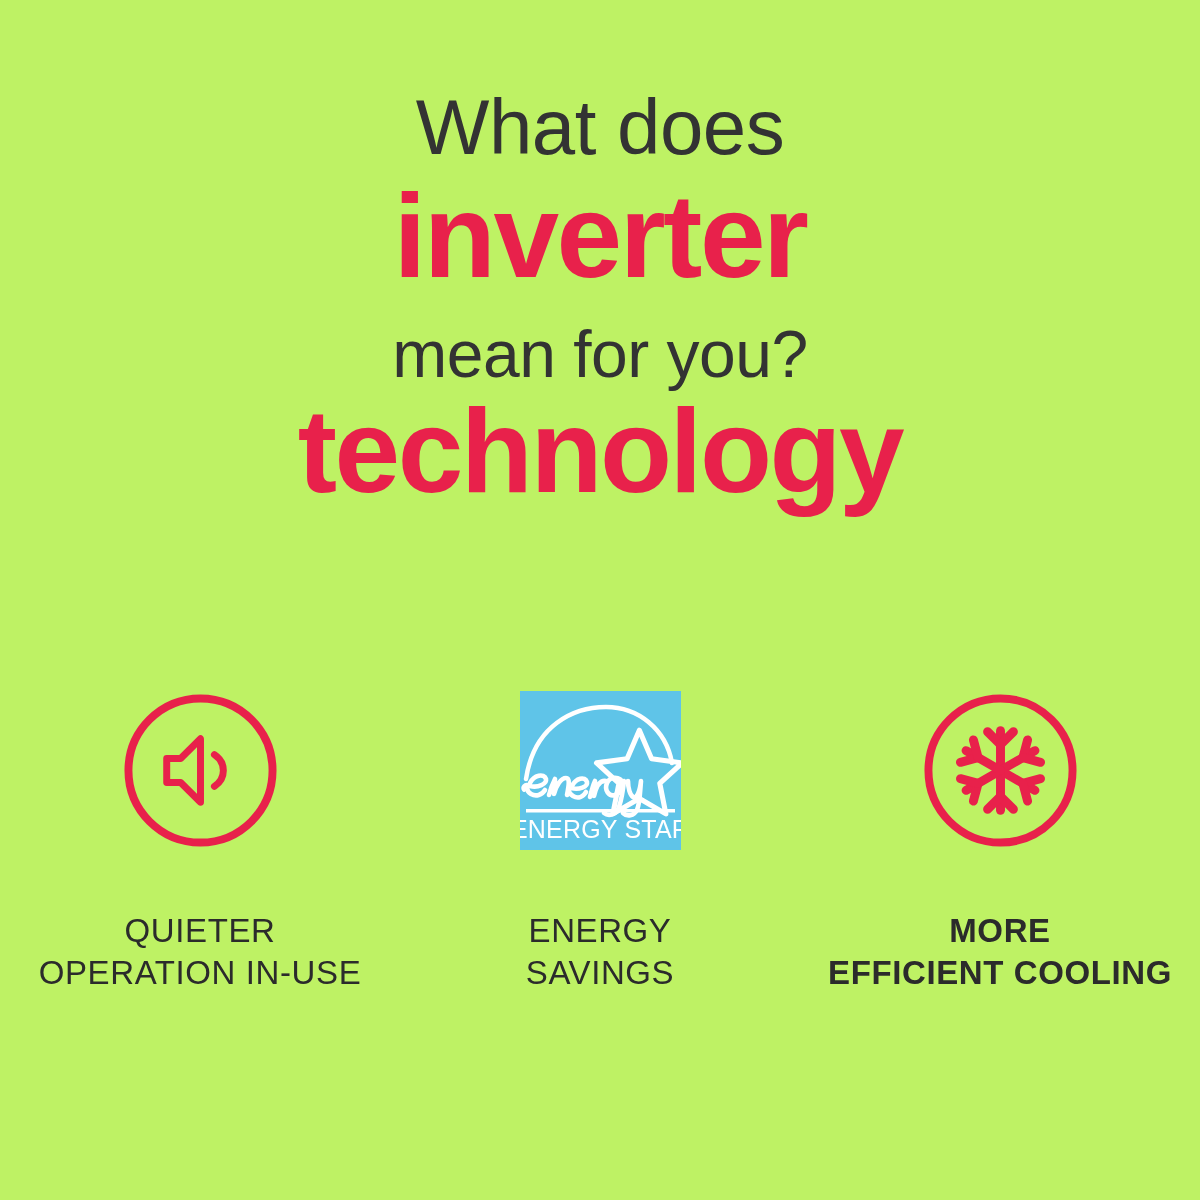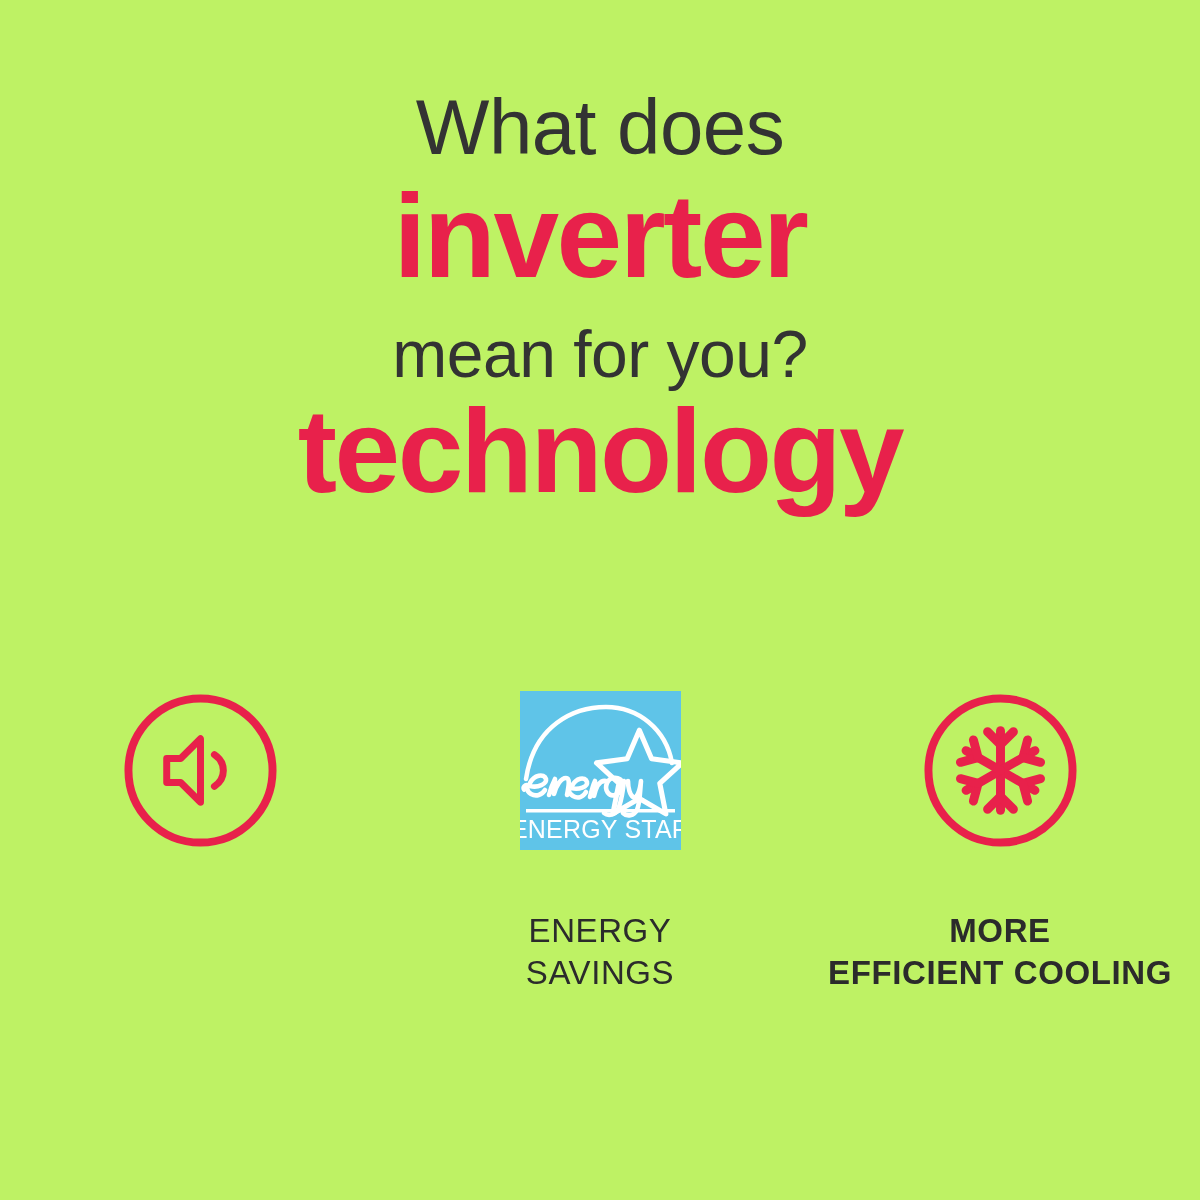--- a/index.html
+++ b/index.html
@@ -133,20 +133,22 @@
   <div class="features">
 
     <div class="feature">
       <div class="icon-slot">
         <svg class="circle-badge" viewBox="0 0 160 160">
           <circle cx="80" cy="80" r="72.5" fill="none" stroke="#E8214B" stroke-width="8"></circle>
           <path d="M46 68 H60 L80 48 V112 L60 92 H46 Z" fill="none" stroke="#E8214B" stroke-width="7" stroke-linejoin="round" stroke-linecap="round"></path>
           <path d="M94 64 C106 72 106 88 94 96" fill="none" stroke="#E8214B" stroke-width="7" stroke-linecap="round"></path>
         </svg>
       </div>
+      <div class="feature-caption">QUIETER
+OPERATION IN-USE</div>
     </div>
 
     <div class="feature">
       <div class="icon-slot">
         <svg class="estar" viewBox="0 0 161 159">
 
           <rect x="0" y="0" width="161" height="159" fill="#5FC4E8"></rect>
 
           <rect x="6" y="118" width="149" height="3.5" fill="#FFFFFF"></rect>
 

